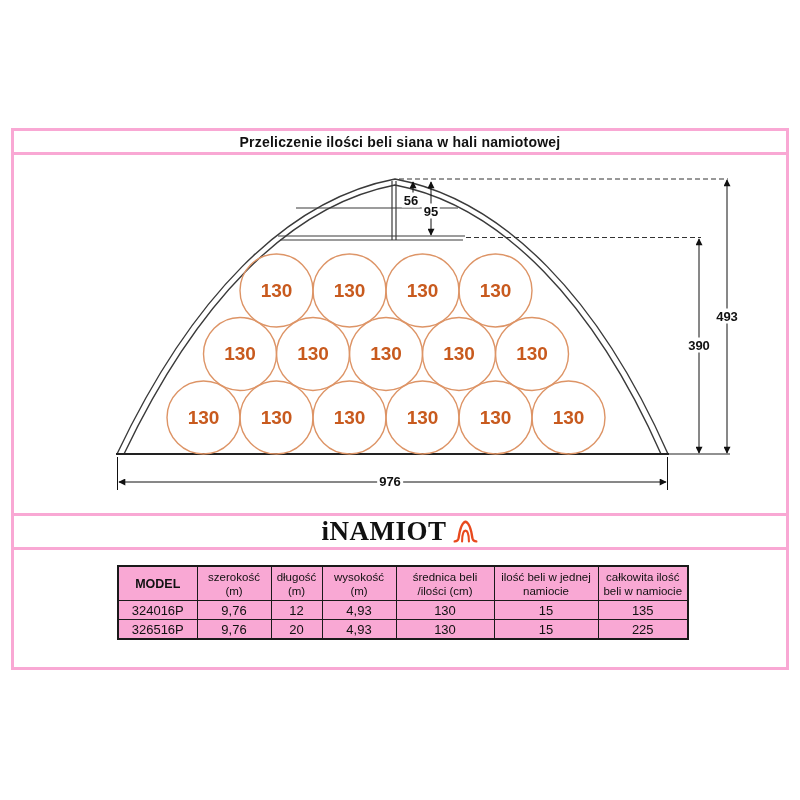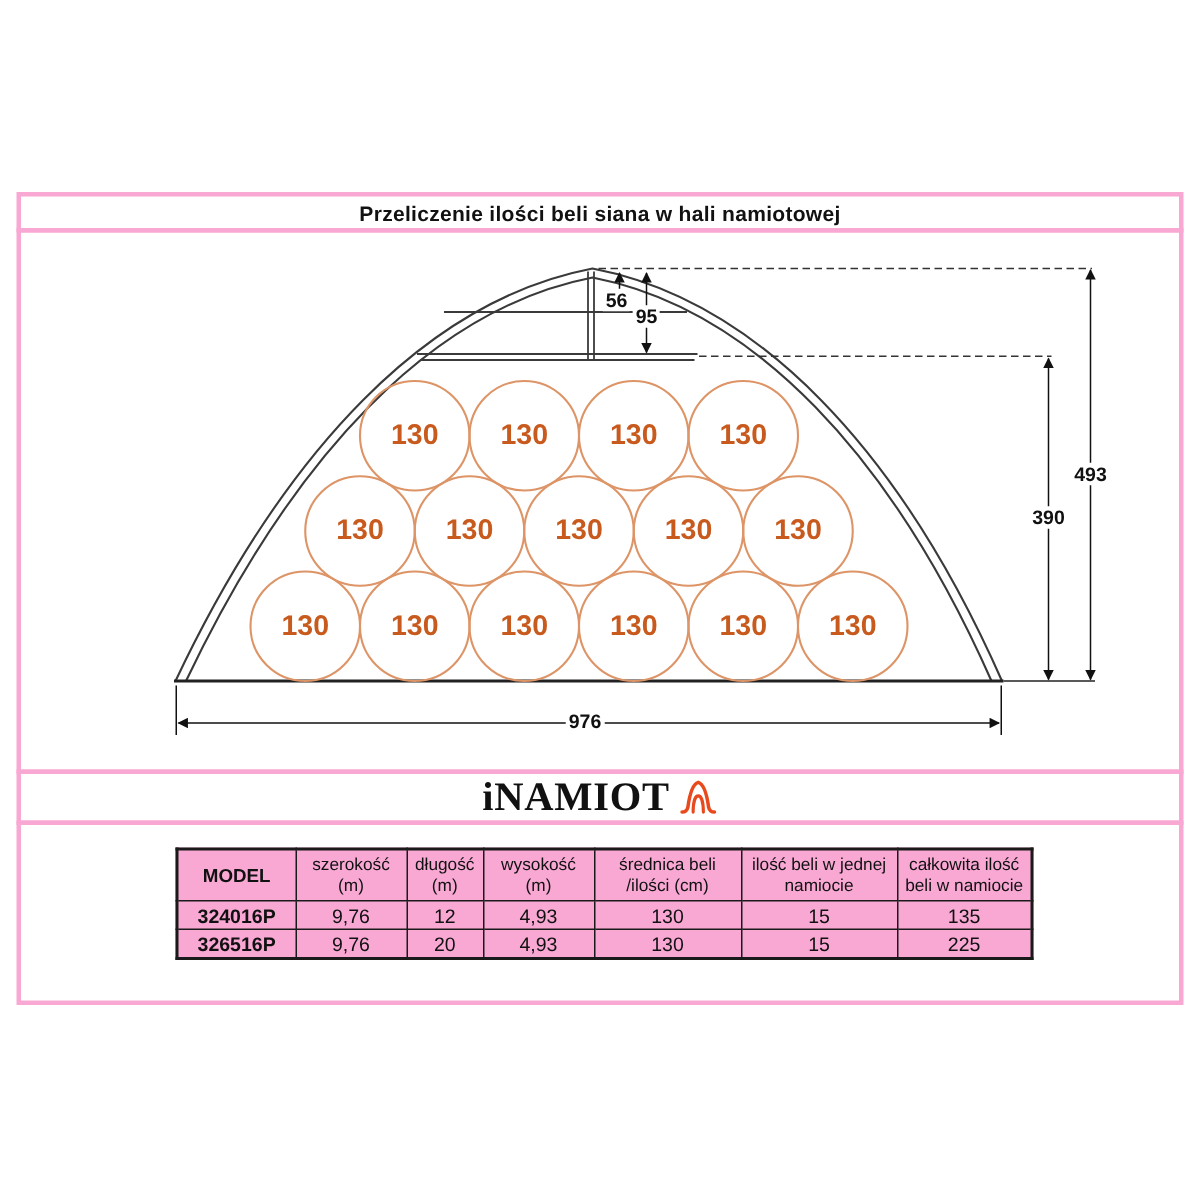--- a/index.html
+++ b/index.html
@@ -20,21 +20,21 @@
   .dim-label{position:absolute;transform:translate(-50%,-50%);font-weight:bold;font-size:13px;color:#111;
              background:#fff;padding:0 2px;z-index:5;white-space:nowrap;}
 
   #spec-table{position:absolute;left:117px;top:565px;z-index:6;border-collapse:collapse;table-layout:fixed;
               background:#f9a8d4;border:2px solid #1a1a1a;}
   #spec-table th,#spec-table td{border:1px solid #1a1a1a;text-align:center;vertical-align:middle;
               padding:0 2px;overflow:hidden;white-space:nowrap;}
   #spec-table th{height:33px;font-size:11.5px;font-weight:normal;line-height:14px;}
   #spec-table th.model-h{font-weight:bold;font-size:12.5px;}
   #spec-table td{height:18px;font-size:13px;}
-  #spec-table td.model-cell{font-weight:bold;}
+  #spec-table td.model-cell{font-weight:normal;}
 </style>
 </head>
 <body>
 
 <div class="page">
 
   <svg id="diagram-svg" width="800" height="800" viewBox="0 0 800 800">
     <defs>
       <marker id="arw" viewBox="0 0 10 10" refX="9" refY="5" markerWidth="9" markerHeight="7" orient="auto-start-reverse">
         <path d="M0,0 L10,5 L0,10 z" fill="#111"></path>

